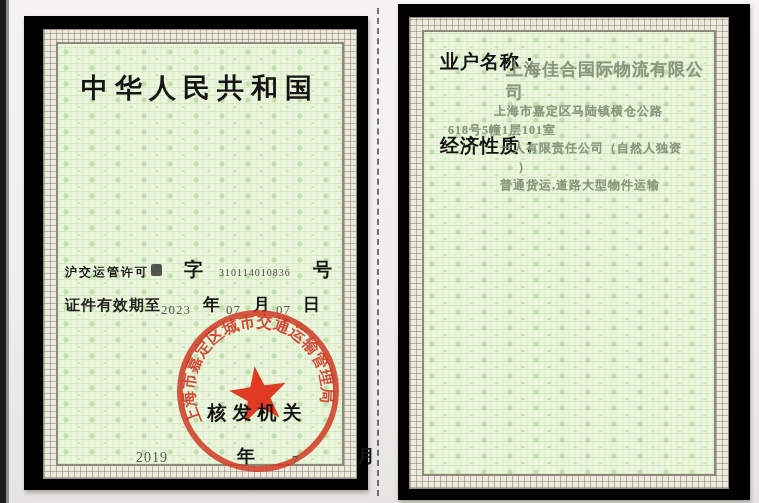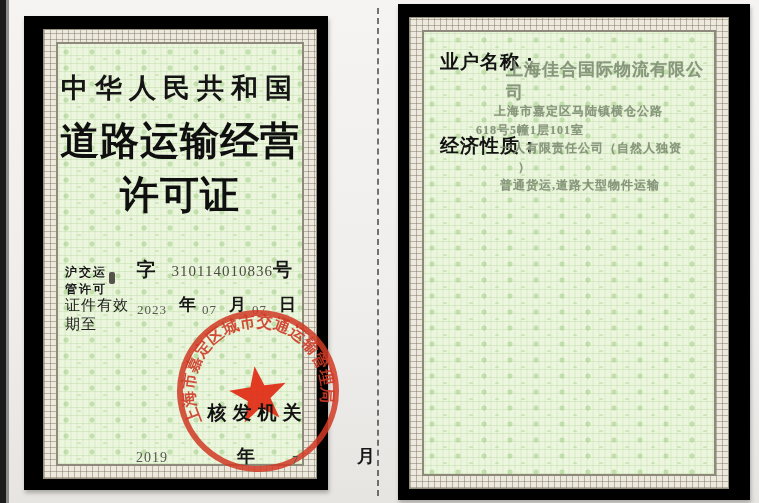--- a/index.html
+++ b/index.html
@@ -5,21 +5,21 @@
   html,body{margin:0;padding:0;}
   body{
     width:759px;height:503px;position:relative;overflow:hidden;
     background:linear-gradient(180deg,#f5f4f2 0%,#efeeec 60%,#e6e5e2 100%);
     font-family:"Liberation Serif","DejaVu Serif",serif;
   }
   .scan-edge{position:absolute;left:0;top:0;width:6px;height:503px;background:#1b1b1b;}
   .scan-edge2{position:absolute;left:6px;top:0;width:3px;height:503px;background:#8d8d8b;}
 
   .page{position:absolute;background:#000000;box-shadow:1px 3px 4px rgba(60,60,55,.35);}
-  .page-left{left:24px;top:16px;width:304px;height:474px;}
+  .page-left{left:24px;top:16px;width:344px;height:474px;}
   .page-right{left:398px;top:4px;width:352px;height:496px;}
 
   .frame{
     position:absolute;border:1px solid #97917f;
     background-color:#ede9dc;
     background-image:
       repeating-linear-gradient(90deg, rgba(118,110,93,.45) 0 1px, transparent 1px 6px),
       repeating-linear-gradient(0deg, rgba(118,110,93,.45) 0 1px, transparent 1px 6px);
     padding:12px;box-sizing:border-box;
   }
@@ -44,25 +44,25 @@
   .main-title{position:absolute;top:70px;left:0;right:0;text-align:center;
     font-size:39px;font-weight:800;color:#0f0f0f;letter-spacing:1px;}
   .copy-type{position:absolute;top:152px;left:0;right:0;text-align:center;
     font-size:23px;font-weight:600;color:#1a1a1a;letter-spacing:3px;}
 
   .license-row{position:absolute;top:213px;left:7px;right:4px;display:flex;align-items:baseline;}
   .license-prefix{font-size:12px;font-weight:700;color:#161616;letter-spacing:2px;}
   .redaction{display:inline-block;width:11px;height:12px;background:#2e2c28;border-radius:2px;
     margin-left:2px;opacity:.8;align-self:center;}
   .license-zi{font-size:19px;font-weight:700;color:#161616;margin-left:22px;}
-  .license-number{font-size:15px;color:#4c4c43;margin-left:16px;letter-spacing:1px;}
+  .license-number{font-size:10px;color:#4c4c43;margin-left:16px;letter-spacing:1px;}
   .license-hao{font-size:19px;font-weight:700;color:#161616;margin-left:auto;margin-right:6px;}
 
   .validity-row{position:absolute;top:246px;left:7px;display:flex;align-items:baseline;}
-  .validity-label{font-size:15px;font-weight:400;color:#20201e;letter-spacing:1px;}
+  .validity-label{font-size:15px;font-weight:700;color:#20201e;letter-spacing:1px;}
   .num-stamp{font-size:13px;color:#555a4e;position:relative;top:4px;letter-spacing:1px;margin-top:8px;}
   .unit{font-size:17px;font-weight:700;color:#161616;}
   .validity-row .unit{margin-left:12px;margin-right:6px;}
 
   .seal{position:absolute;left:115px;top:262px;width:170px;height:170px;transform:rotate(-8deg);}
   .issuer{position:absolute;top:356px;left:92px;width:215px;text-align:center;
     font-size:19px;font-weight:700;color:#111;letter-spacing:6px;}
   .issue-date{position:absolute;top:400px;left:78px;display:flex;align-items:baseline;gap:37px;}
   .issue-year{font-size:14px;color:#55584e;letter-spacing:1px;margin-right:32px;}
   .issue-date .unit{font-size:18px;}
@@ -70,37 +70,36 @@
   .gap-m{margin-left:22px;} .gap-s{margin-left:16px;}
 
   
   .stitch{position:absolute;left:377px;top:8px;height:488px;border-left:2px dashed rgba(45,45,42,.65);}
 
   
   .field-label{position:absolute;font-size:19px;font-weight:700;color:#121212;letter-spacing:1px;}
   .field-value{position:absolute;font-size:12px;color:#7e8e72;letter-spacing:1px;
     text-shadow:0 0 1px rgba(126,142,114,.55);font-weight:600;opacity:.9;}
   .lbl1{left:16px;top:17px;} .val1{left:82px;top:26px;font-size:17px;}
-  .lbl2{left:16px;top:62px;} .val2a{left:70px;top:71px;} .val2b{left:52px;top:90px;text-align:center;}
+  .lbl2{left:16px;top:62px;} .val2a{left:70px;top:71px;} .val2b{left:24px;top:90px;text-align:center;}
   .lbl3{left:16px;top:101px;} .val3a{left:76px;top:108px;} .val3b{left:94px;top:127px;}
   .lbl4{left:16px;top:139px;} .val4{left:76px;top:145px;}
 </style>
 </head>
 <body>
 
 <div class="scan-edge"></div>
 <div class="scan-edge2"></div>
 
 <div class="page page-left">
   <div class="frame">
     <div class="inner">
 
       <div class="country">中华人民共和国</div>
 
-      <div class="main-title">道路运输经营许可证</div>
 
 
       <div class="license-row">
         <span class="license-prefix">沪交运管许可</span>
         <span class="redaction"></span>
         <span class="license-zi">字</span>
         <span class="license-number">310114010836</span>
         <span class="license-hao">号</span>
       </div>
 

